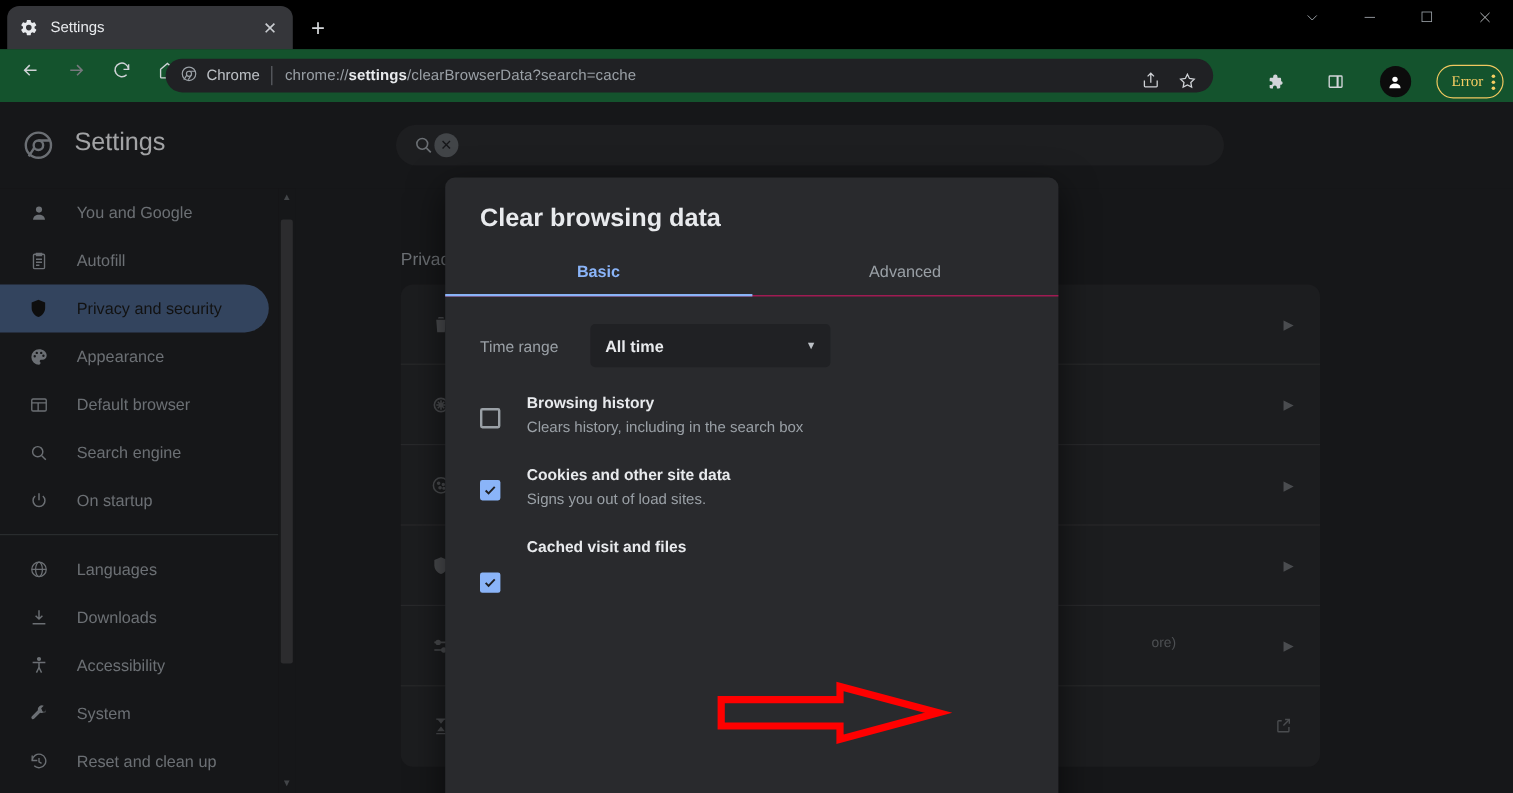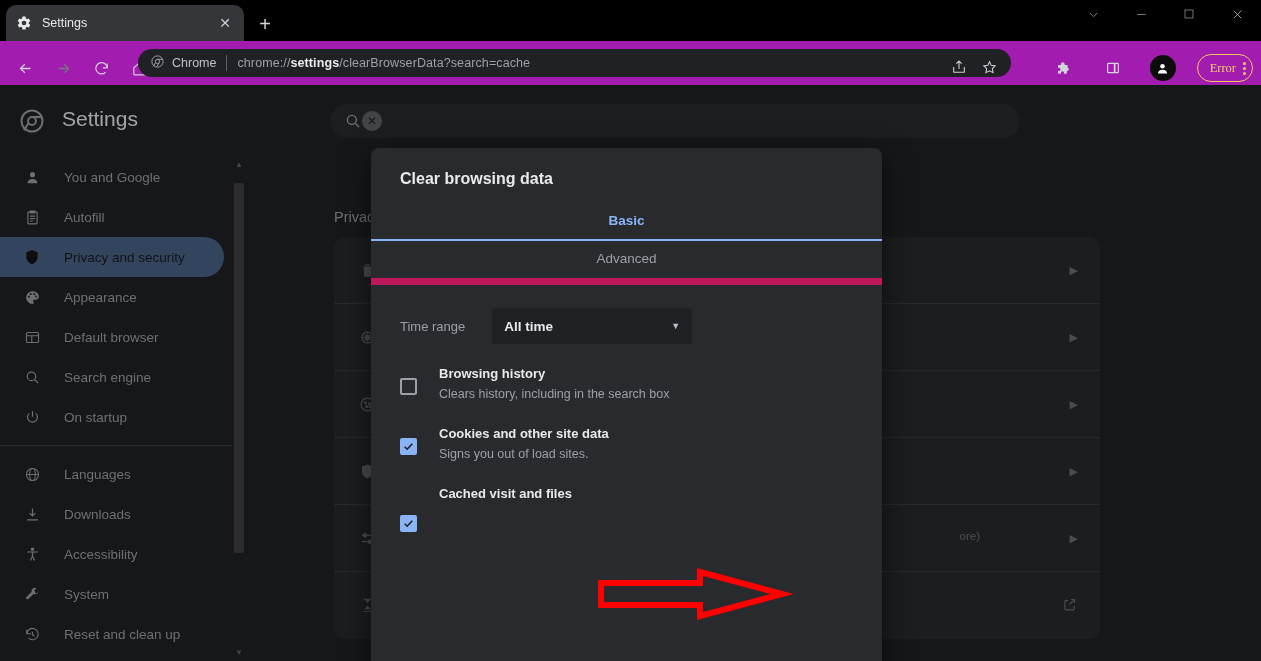--- a/index.html
+++ b/index.html
@@ -31,21 +31,21 @@
     color:#d4d6d9; font-size:20px; font-weight:300; border-radius:50%;
   }
   .wincontrols { position:absolute; right:0; top:0; height:41px; display:flex; align-items:flex-start; }
   .wc { width:48px; height:28px; display:flex; align-items:center; justify-content:center;
         color:#9aa0a6; font-size:13px; }
   .wc.close { color:#c8ccd0; font-size:15px; }
 
   
   .toolbar {
     position:absolute; left:0; top:41px; width:1261px; height:44px;
-    background:#a21caf; display:flex; align-items:flex-end;
+    background:#14532d; display:flex; align-items:flex-start;
   }
   .tbtn { width:34px; height:34px; margin-left:4px; border-radius:50%;
     display:flex; align-items:center; justify-content:center; color:#cfd2d6; }
   .tbtn:first-child { margin-left:8px; }
   .tbtn.dim { color:#76797d; }
   .omnibox {
     position:absolute; left:138px; top:8px; width:873px; height:28px;
     background:#202124; border-radius:14px; display:flex; align-items:center; padding:0 12px;
   }
   .omni-chip { display:flex; align-items:center; gap:7px; color:#bdc1c6; font-size:12.5px; }
@@ -105,22 +105,22 @@
   .row .rt2 { font-size:11.5px; color:#6e7276; margin-top:1px; white-space:nowrap;text-align:center; }
   .row .chev { color:#6b6e72; font-size:11px; }
 
   
   .scrim { position:absolute; left:0; top:0; width:1261px; height:576px; background:rgba(0,0,0,0.30); }
   .dialog {
     position:absolute; left:371px; top:63px; width:511px; height:564px;
     background:#292a2d; border-radius:8px 8px 4px 4px;
     box-shadow:0 10px 30px rgba(0,0,0,.6);
   }
-  .dlg-title { padding:22px 0 0 29px; font-size:16px; color:#e8eaed; font-weight:700; }
-  .tabs { display:flex; margin-top:14px; border-bottom:7px solid #be185d;flex-direction:column; }
+  .dlg-title { padding:22px 0 0 29px; font-size:21px; color:#e8eaed; font-weight:700; }
+  .tabs { display:flex; margin-top:14px; border-bottom:1px solid #be185d; }
   .dtab { flex:1; text-align:center; padding:11px 0 12px; font-size:13.5px; color:#9aa0a6; position:relative; }
   .dtab.sel { color:#8ab4f8; font-weight:700; }
   .dtab.sel::after { content:""; position:absolute; left:0; right:0; bottom:-1px; height:2px; background:#8ab4f8; }
   .timerow { display:flex; align-items:center; padding:23px 0 0 29px; }
   .timelabel { font-size:13px; color:#9aa0a6; margin-right:27px; }
   .select {
     width:200px; height:36px; background:#202124; border-radius:4px;
     display:flex; align-items:center; padding:0 12px; color:#e8eaed; font-size:13.5px; font-weight:700;
   }
   .select .caret { margin-left:auto; color:#bdc1c6; font-size:9px; }

